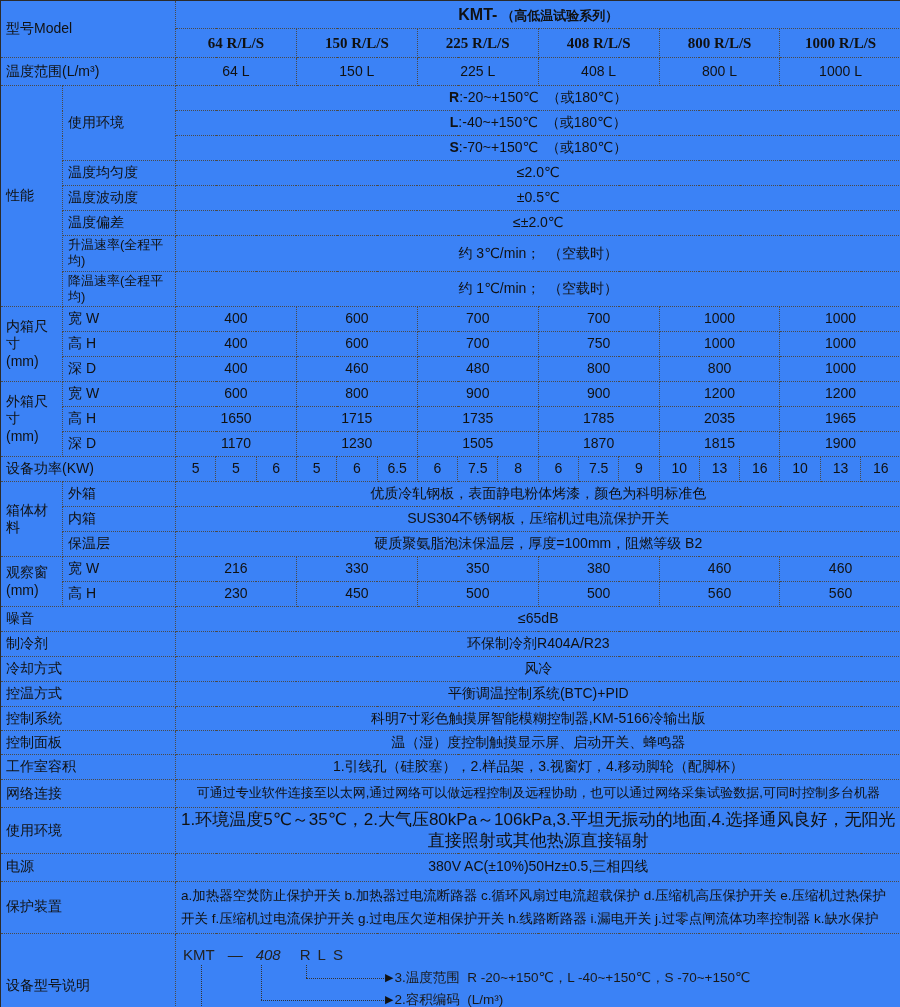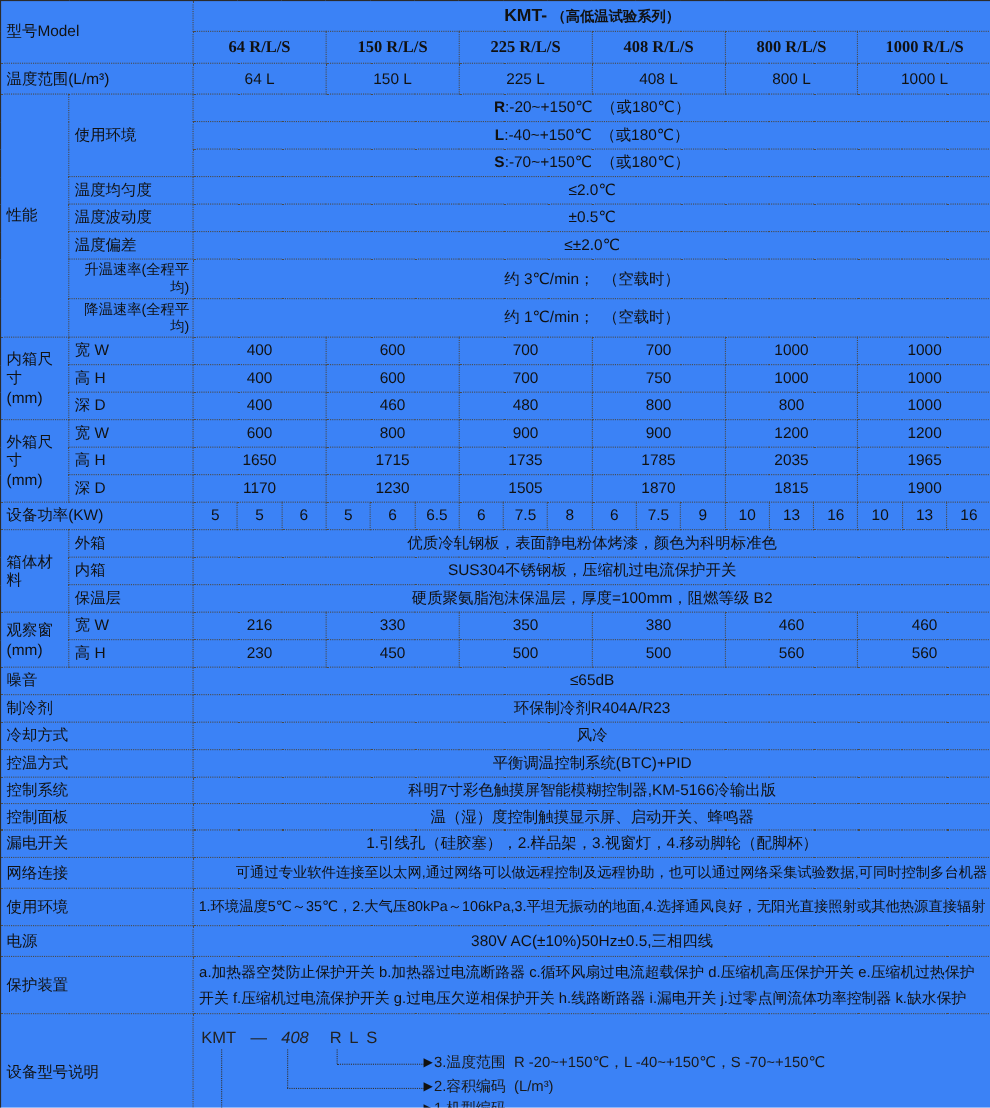--- a/index.html
+++ b/index.html
@@ -22,22 +22,22 @@
     line-height:1.25;
     overflow:hidden;
   }
   td.lbl { text-align:left; padding-left:5px; }
   td.series-cell { font-weight:bold; }
   .series-title { font-size:16px; font-weight:bold; }
   .series-note { font-size:13px; font-weight:bold; }
   td.model { font-weight:bold; font-size:15px;font-family:Liberation Serif, serif; }
   td.ps { white-space:pre-wrap; }
   b.code-letter { font-weight:bold; }
-  td.small { font-size:13px;text-align:right; }
-  td.tiny { font-size:13px; }
+  td.small { font-size:13px; }
+  td.tiny { font-size:17px; }
   td.protect {
     text-align:left; font-size:13.5px; line-height:1.75; padding:2px 5px;
   }
   
   td.diagram-cell { padding:0; }
   .diagram { position:relative; width:100%; height:103px; text-align:left; }
   .code-line { position:absolute; left:7px; top:12px; font-size:15px; color:#222; }
   .code-line span { display:inline-block; }
   .code-brand { margin-right:13px; }
   .code-dash  { margin-right:13px; }
@@ -280,21 +280,21 @@
 </tr>
 <tr style="height:24px">
   <td class="lbl" colspan="2">控制系统</td>
   <td colspan="18">科明7寸彩色触摸屏智能模糊控制器,KM-5166冷输出版</td>
 </tr>
 <tr style="height:24px">
   <td class="lbl" colspan="2">控制面板</td>
   <td colspan="18">温（湿）度控制触摸显示屏、启动开关、蜂鸣器</td>
 </tr>
 <tr style="height:25px">
-  <td class="lbl" colspan="2">漏电开关</td>
+  <td class="lbl" colspan="2">工作室容积</td>
   <td colspan="18">1.引线孔（硅胶塞），2.样品架，3.视窗灯，4.移动脚轮（配脚杯）</td>
 </tr>
 <tr style="height:28px">
   <td class="lbl" colspan="2">网络连接</td>
   <td class="small" colspan="18">可通过专业软件连接至以太网,通过网络可以做远程控制及远程协助，也可以通过网络采集试验数据,可同时控制多台机器</td>
 </tr>
 <tr style="height:34px">
   <td class="lbl" colspan="2">使用环境</td>
   <td class="tiny" colspan="18">1.环境温度5℃～35℃，2.大气压80kPa～106kPa,3.平坦无振动的地面,4.选择通风良好，无阳光直接照射或其他热源直接辐射</td>
 </tr>

